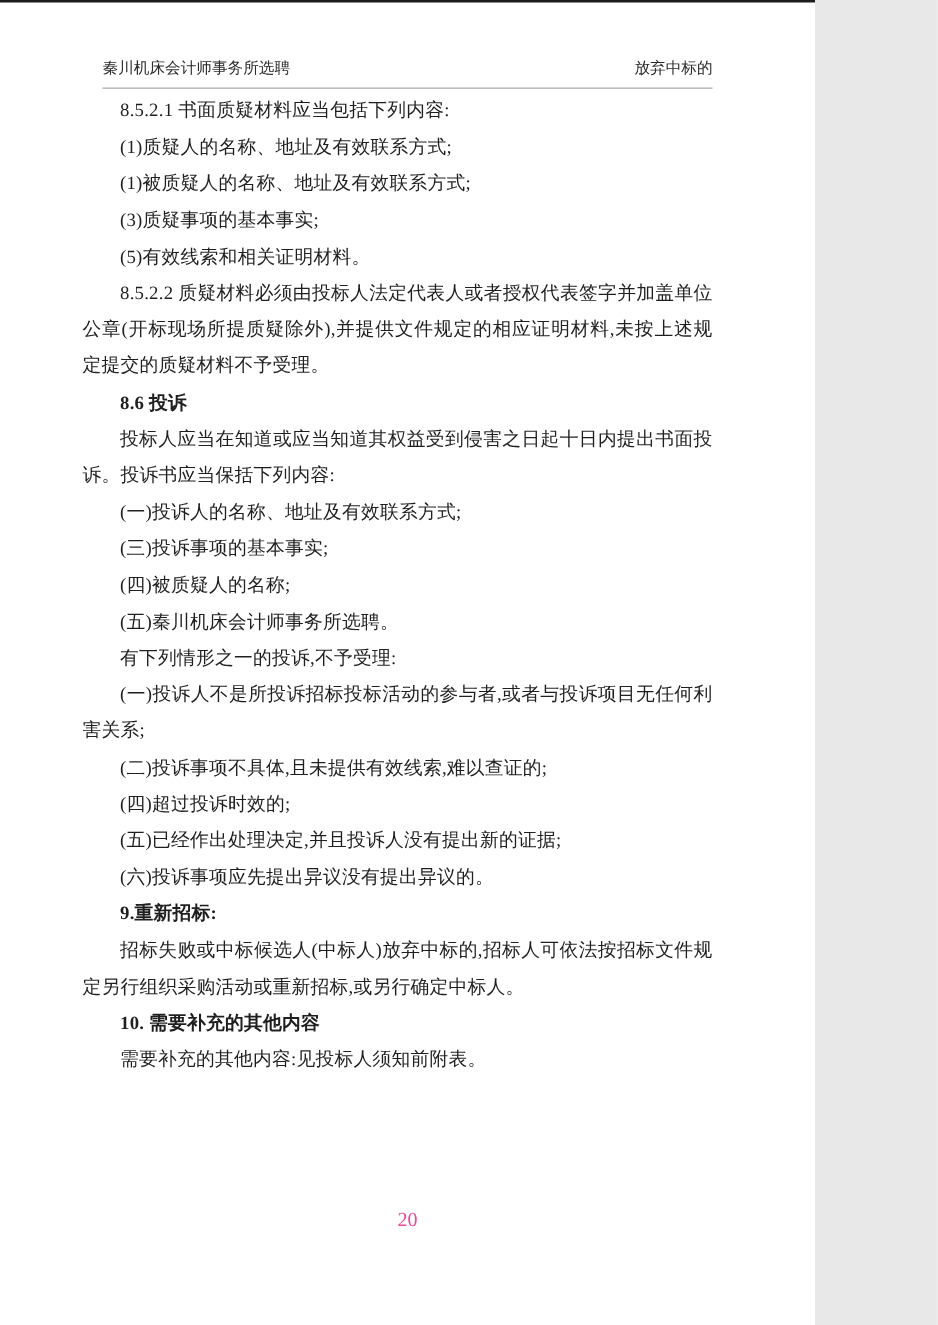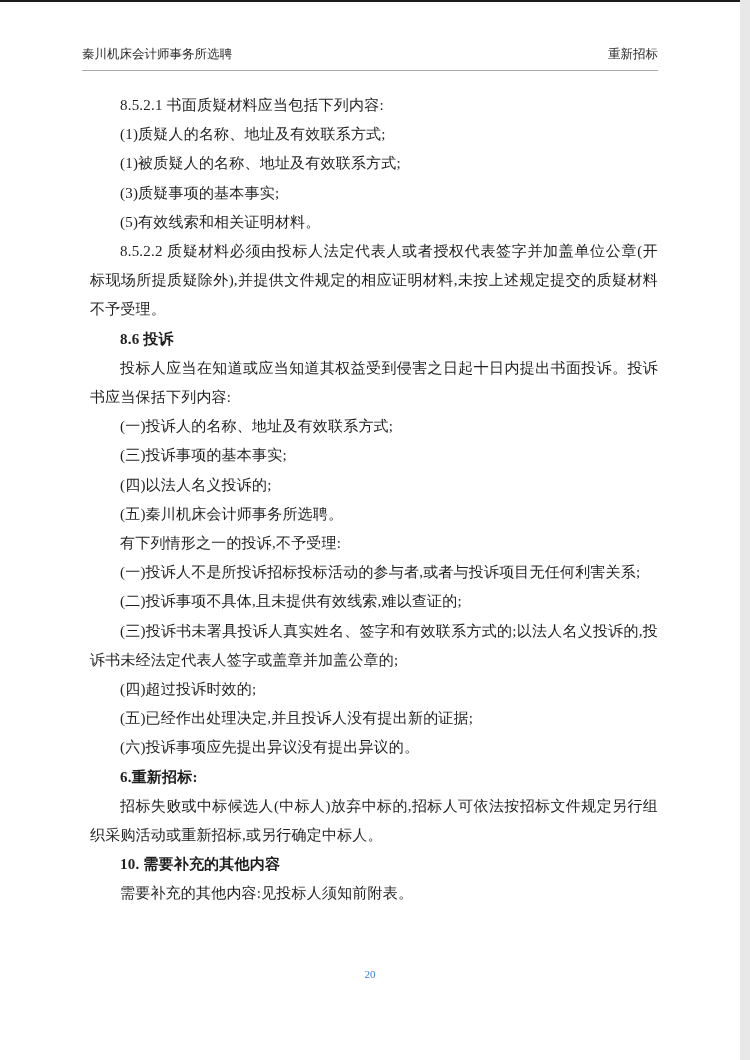--- a/index.html
+++ b/index.html
@@ -2,21 +2,21 @@
 <html><head>
 <meta charset="utf-8">
 <style>
   html, body {
     margin: 0;
     padding: 0;
     background: #e8e8e8;
   }
   .page {
     position: relative;
-    width: 740px;
+    width: 652px;
     height: 1060px;
     background: #ffffff;
     overflow: hidden;
     font-family: "Liberation Serif", "DejaVu Serif", serif;
   }
   .scan-edge-top {
     position: absolute;
     top: 0; left: 0; right: 0;
     height: 2px;
     background: #1c1c1c;
@@ -30,80 +30,78 @@
     justify-content: space-between;
     align-items: flex-end;
     font-size: 12.5px;
     line-height: 17px;
     color: #2b2b2b;
     border-bottom: 1px solid #a9a9a9;
     padding-bottom: 7px;
   }
   .doc-body {
     position: absolute;
-    left: 90px;
+    left: 66px;
     right: 82px;
     top: 75px;
-    margin-top: 16px;
   }
   .doc-body p {
     margin: 0;
     font-size: 15px;
     line-height: 29.2px;
     color: #1f1f1f;
     text-indent: 2em;
     text-align: justify;
     letter-spacing: 0.2px;
   }
   .doc-body p.heading {
     font-weight: bold;
   }
   .page-footer {
     position: absolute;
     left: 0;
     right: 0;
     top: 968px;
     text-align: center;
-    font-size: 11px;
-    color: #3b82f6;
+    font-size: 16px;
+    color: #ec4899;
   }
 </style>
 </head>
 <body>
 
 <div class="page">
 
   <div class="scan-edge-top"></div>
 
   <div class="page-header">
     <span>秦川机床会计师事务所选聘</span>
-    <span>重新招标</span>
+    <span>放弃中标的</span>
   </div>
 
   <div class="doc-body" id="doc-body">
       <p class="normal">8.5.2.1 书面质疑材料应当包括下列内容:</p>
       <p class="normal">(1)质疑人的名称、地址及有效联系方式;</p>
       <p class="normal">(1)被质疑人的名称、地址及有效联系方式;</p>
       <p class="normal">(3)质疑事项的基本事实;</p>
       <p class="normal">(5)有效线索和相关证明材料。</p>
       <p class="normal">8.5.2.2 质疑材料必须由投标人法定代表人或者授权代表签字并加盖单位公章(开标现场所提质疑除外),并提供文件规定的相应证明材料,未按上述规定提交的质疑材料不予受理。</p>
       <p class="heading">8.6 投诉</p>
       <p class="normal">投标人应当在知道或应当知道其权益受到侵害之日起十日内提出书面投诉。投诉书应当保括下列内容:</p>
       <p class="normal">(一)投诉人的名称、地址及有效联系方式;</p>
       <p class="normal">(三)投诉事项的基本事实;</p>
-      <p class="normal">(四)以法人名义投诉的;</p>
+      <p class="normal">(四)被质疑人的名称;</p>
       <p class="normal">(五)秦川机床会计师事务所选聘。</p>
       <p class="normal">有下列情形之一的投诉,不予受理:</p>
       <p class="normal">(一)投诉人不是所投诉招标投标活动的参与者,或者与投诉项目无任何利害关系;</p>
       <p class="normal">(二)投诉事项不具体,且未提供有效线索,难以查证的;</p>
-      <p class="normal">(三)投诉书未署具投诉人真实姓名、签字和有效联系方式的;以法人名义投诉的,投诉书未经法定代表人签字或盖章并加盖公章的;</p>
       <p class="normal">(四)超过投诉时效的;</p>
       <p class="normal">(五)已经作出处理决定,并且投诉人没有提出新的证据;</p>
       <p class="normal">(六)投诉事项应先提出异议没有提出异议的。</p>
-      <p class="heading">6.重新招标:</p>
+      <p class="heading">9.重新招标:</p>
       <p class="normal">招标失败或中标候选人(中标人)放弃中标的,招标人可依法按招标文件规定另行组织采购活动或重新招标,或另行确定中标人。</p>
       <p class="heading">10. 需要补充的其他内容</p>
       <p class="normal">需要补充的其他内容:见投标人须知前附表。</p>
     </div>
 
   <div class="page-footer">
     <span>20</span>
   </div>
 
 </div>

